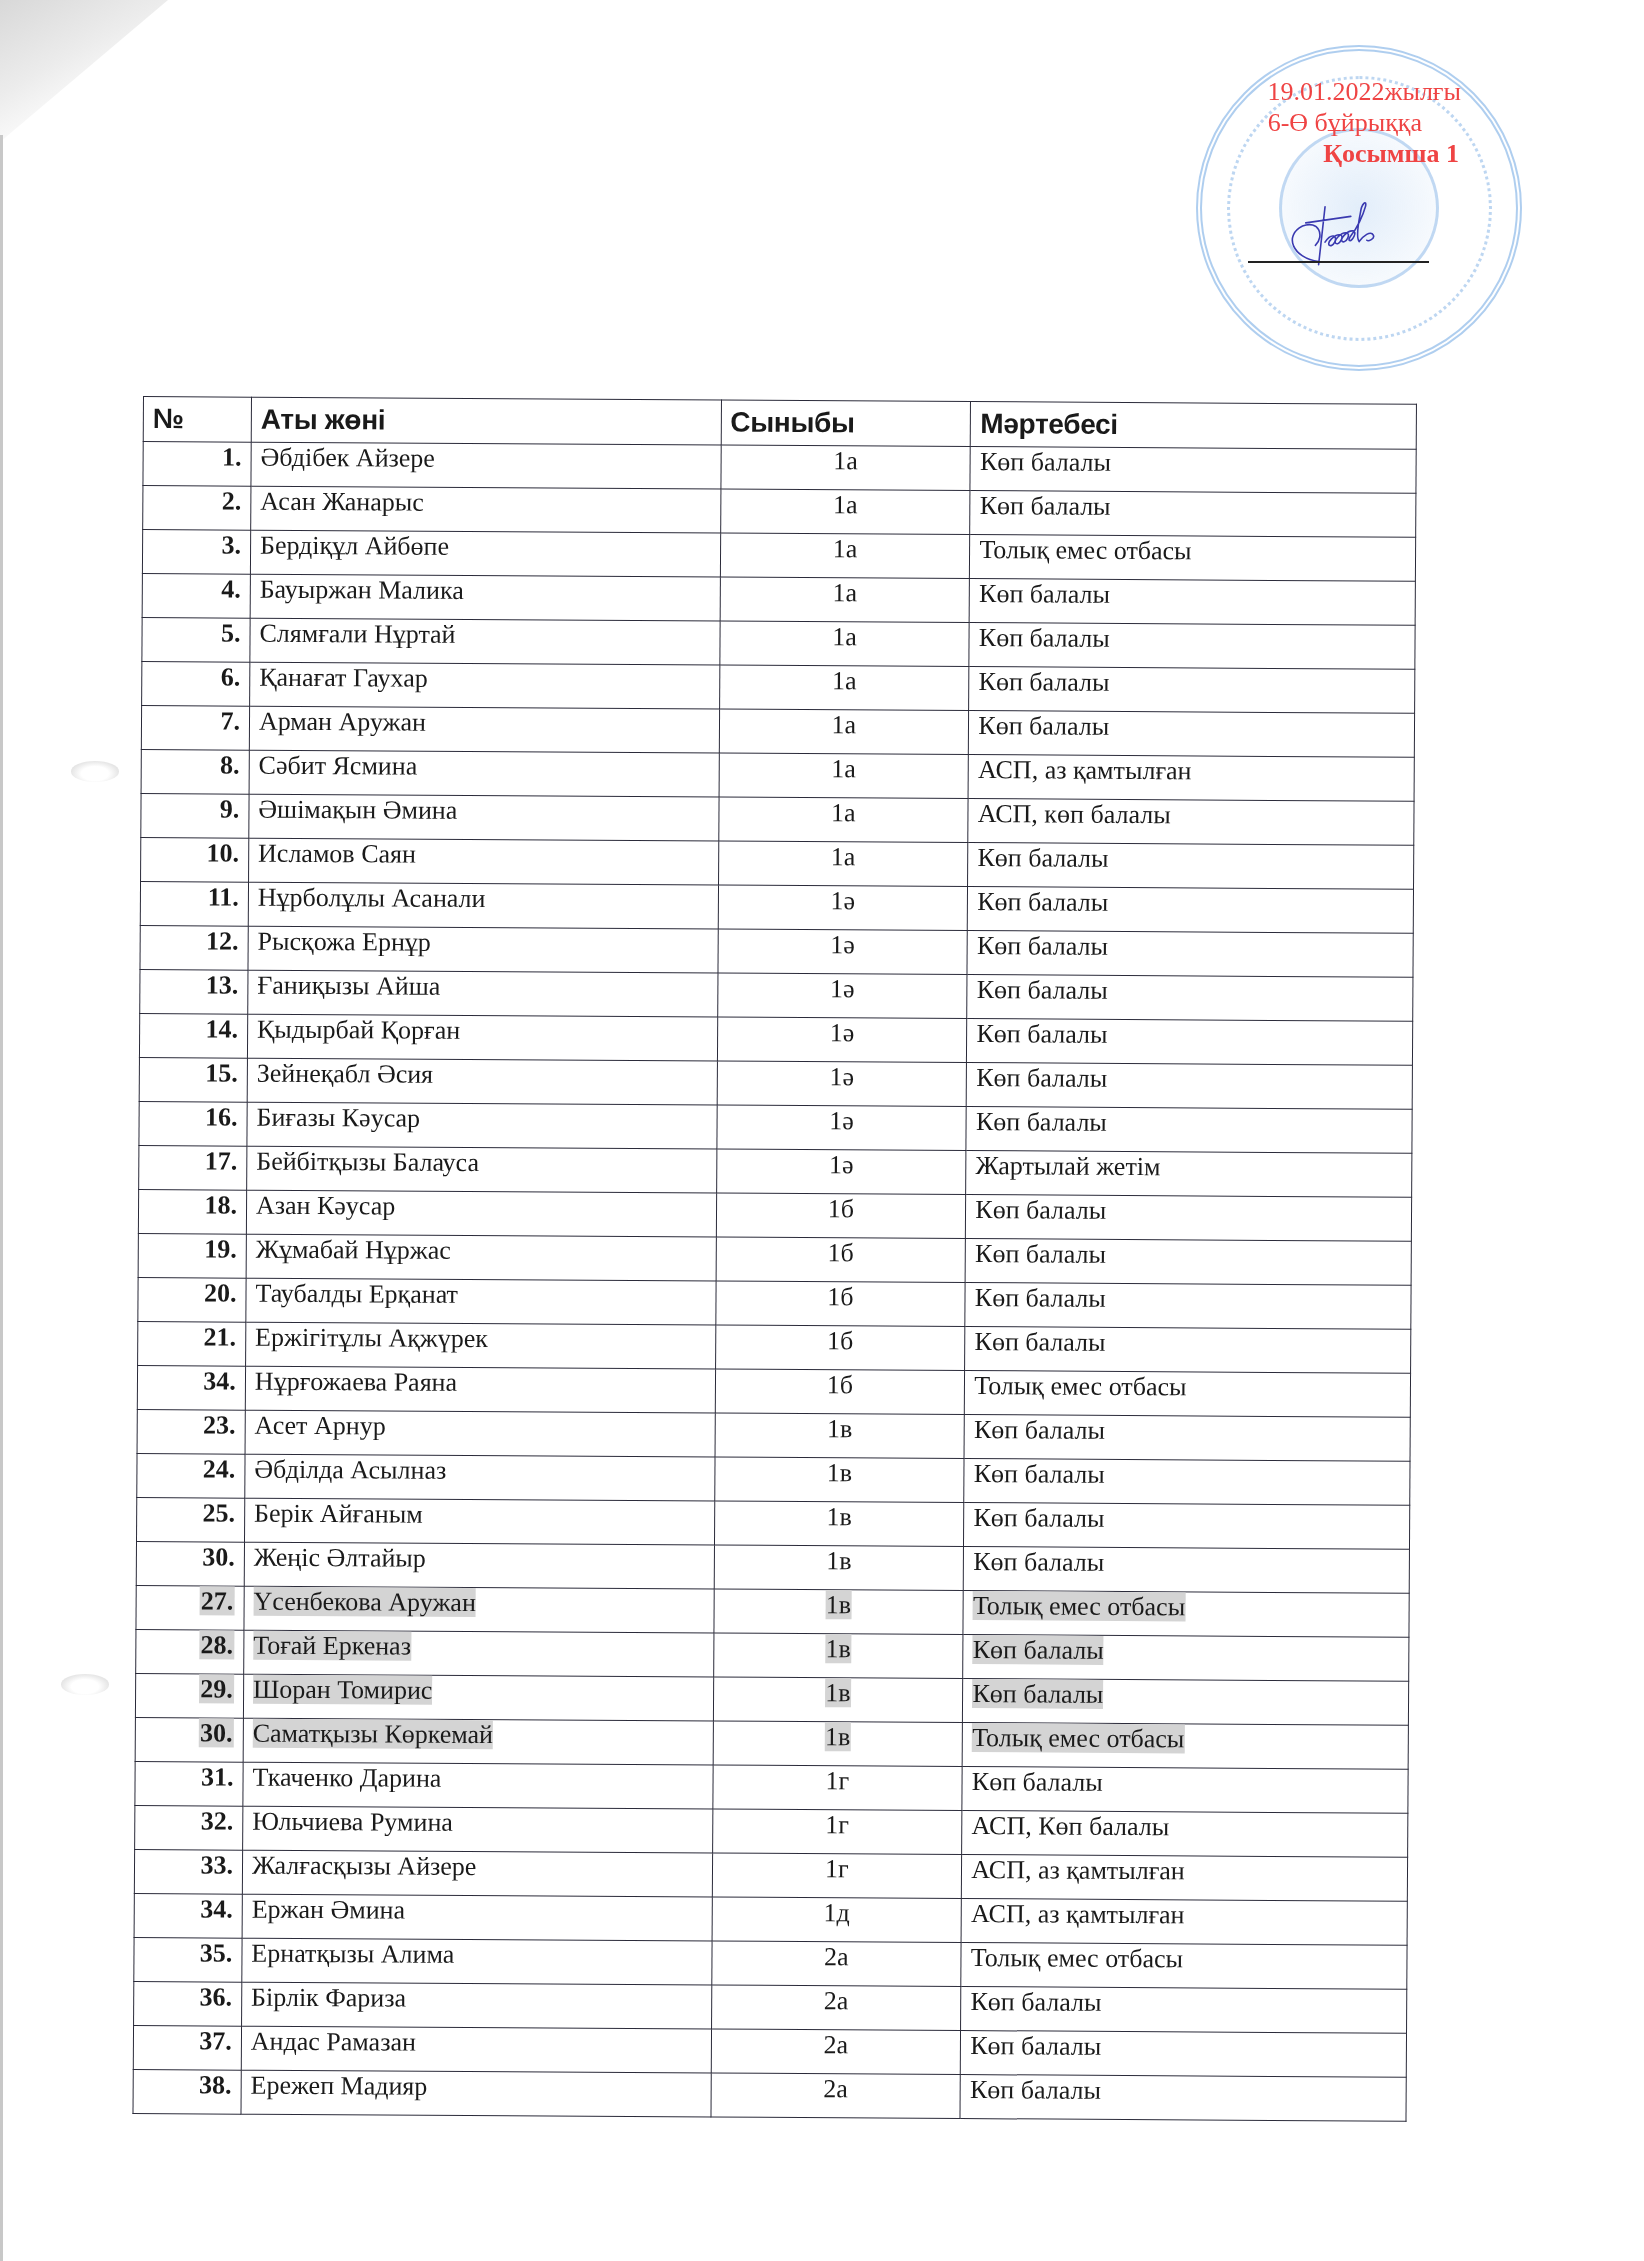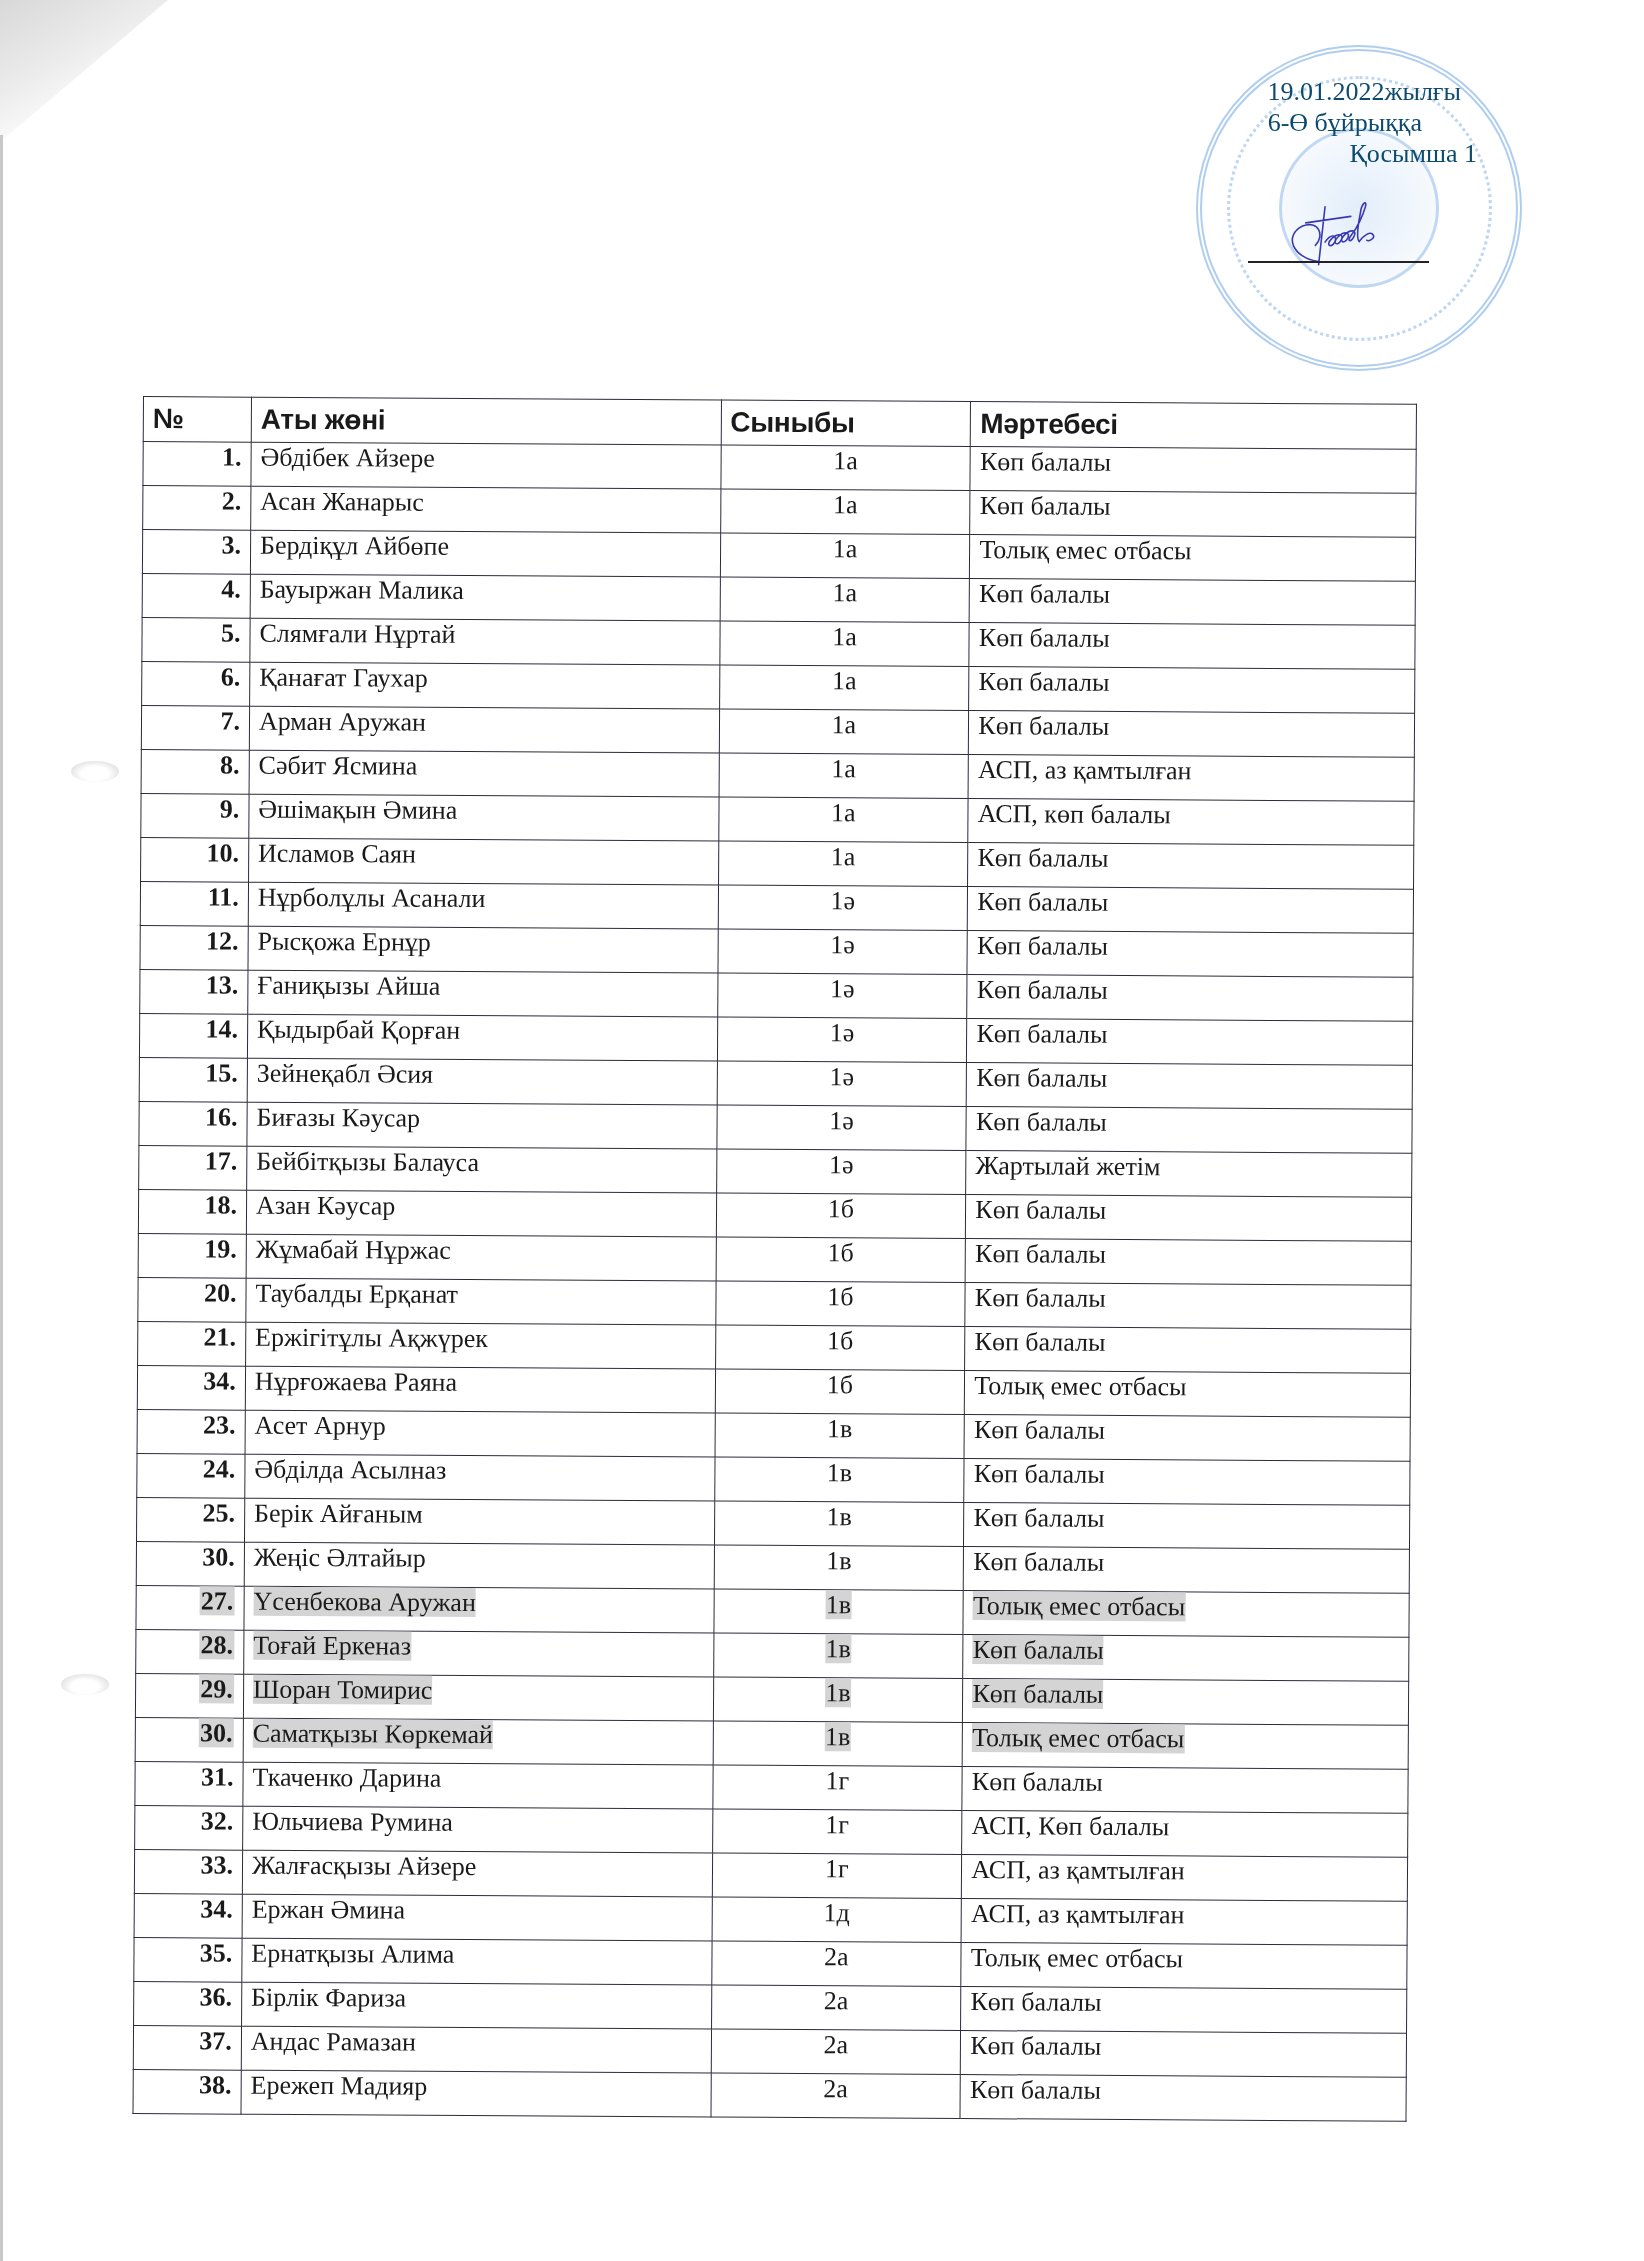--- a/index.html
+++ b/index.html
@@ -41,25 +41,25 @@
     }
     .stamp::after {
       content: ""; position: absolute; inset: 77px; border-radius: 50%;
       border: 3.2px solid rgba(110, 165, 225, 0.4);
       background: radial-gradient(circle, rgba(140,185,235,0.25) 0%, rgba(140,185,235,0.08) 70%, transparent 100%);
     }
 
     .approval {
       position: absolute; right: 168px; top: 76px;
       text-align: right; font-size: 26px; line-height: 31px;
-      color: #0c4a6e;
+      color: #ef4444;
     }
     .approval .l1 { margin-right: 16px; }
     .approval .l2 { margin-right: 55px; text-align: right; }
-    .approval .l3 { margin-right: 0; }
+    .approval .l3 { margin-right: 18px; font-weight: bold; }
     .signature-line {
       position: absolute; left: 1248px; top: 261px; width: 181px; height: 1.9px;
       background: #222;
     }
     .signature {
       position: absolute; left: 1280px; top: 197px; width: 148px; height: 71px;
     }
 
     .intro {
       position: absolute; left: 150px; top: 322px; width: 1277px;

